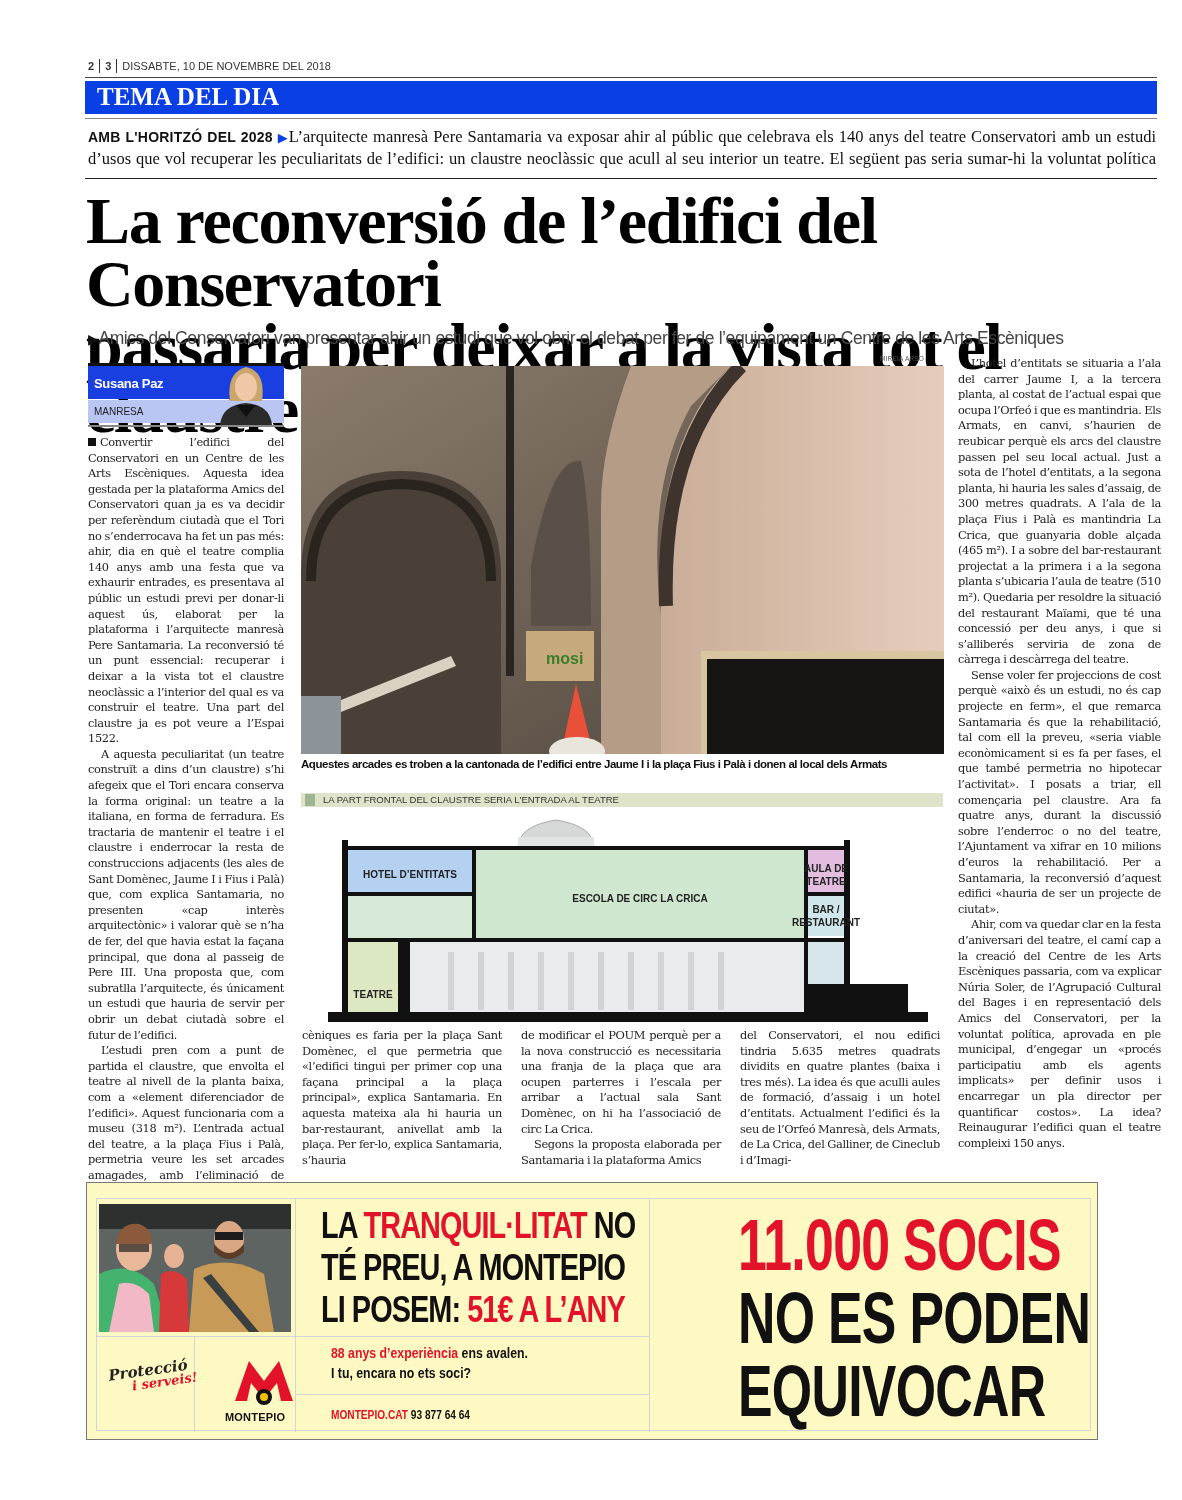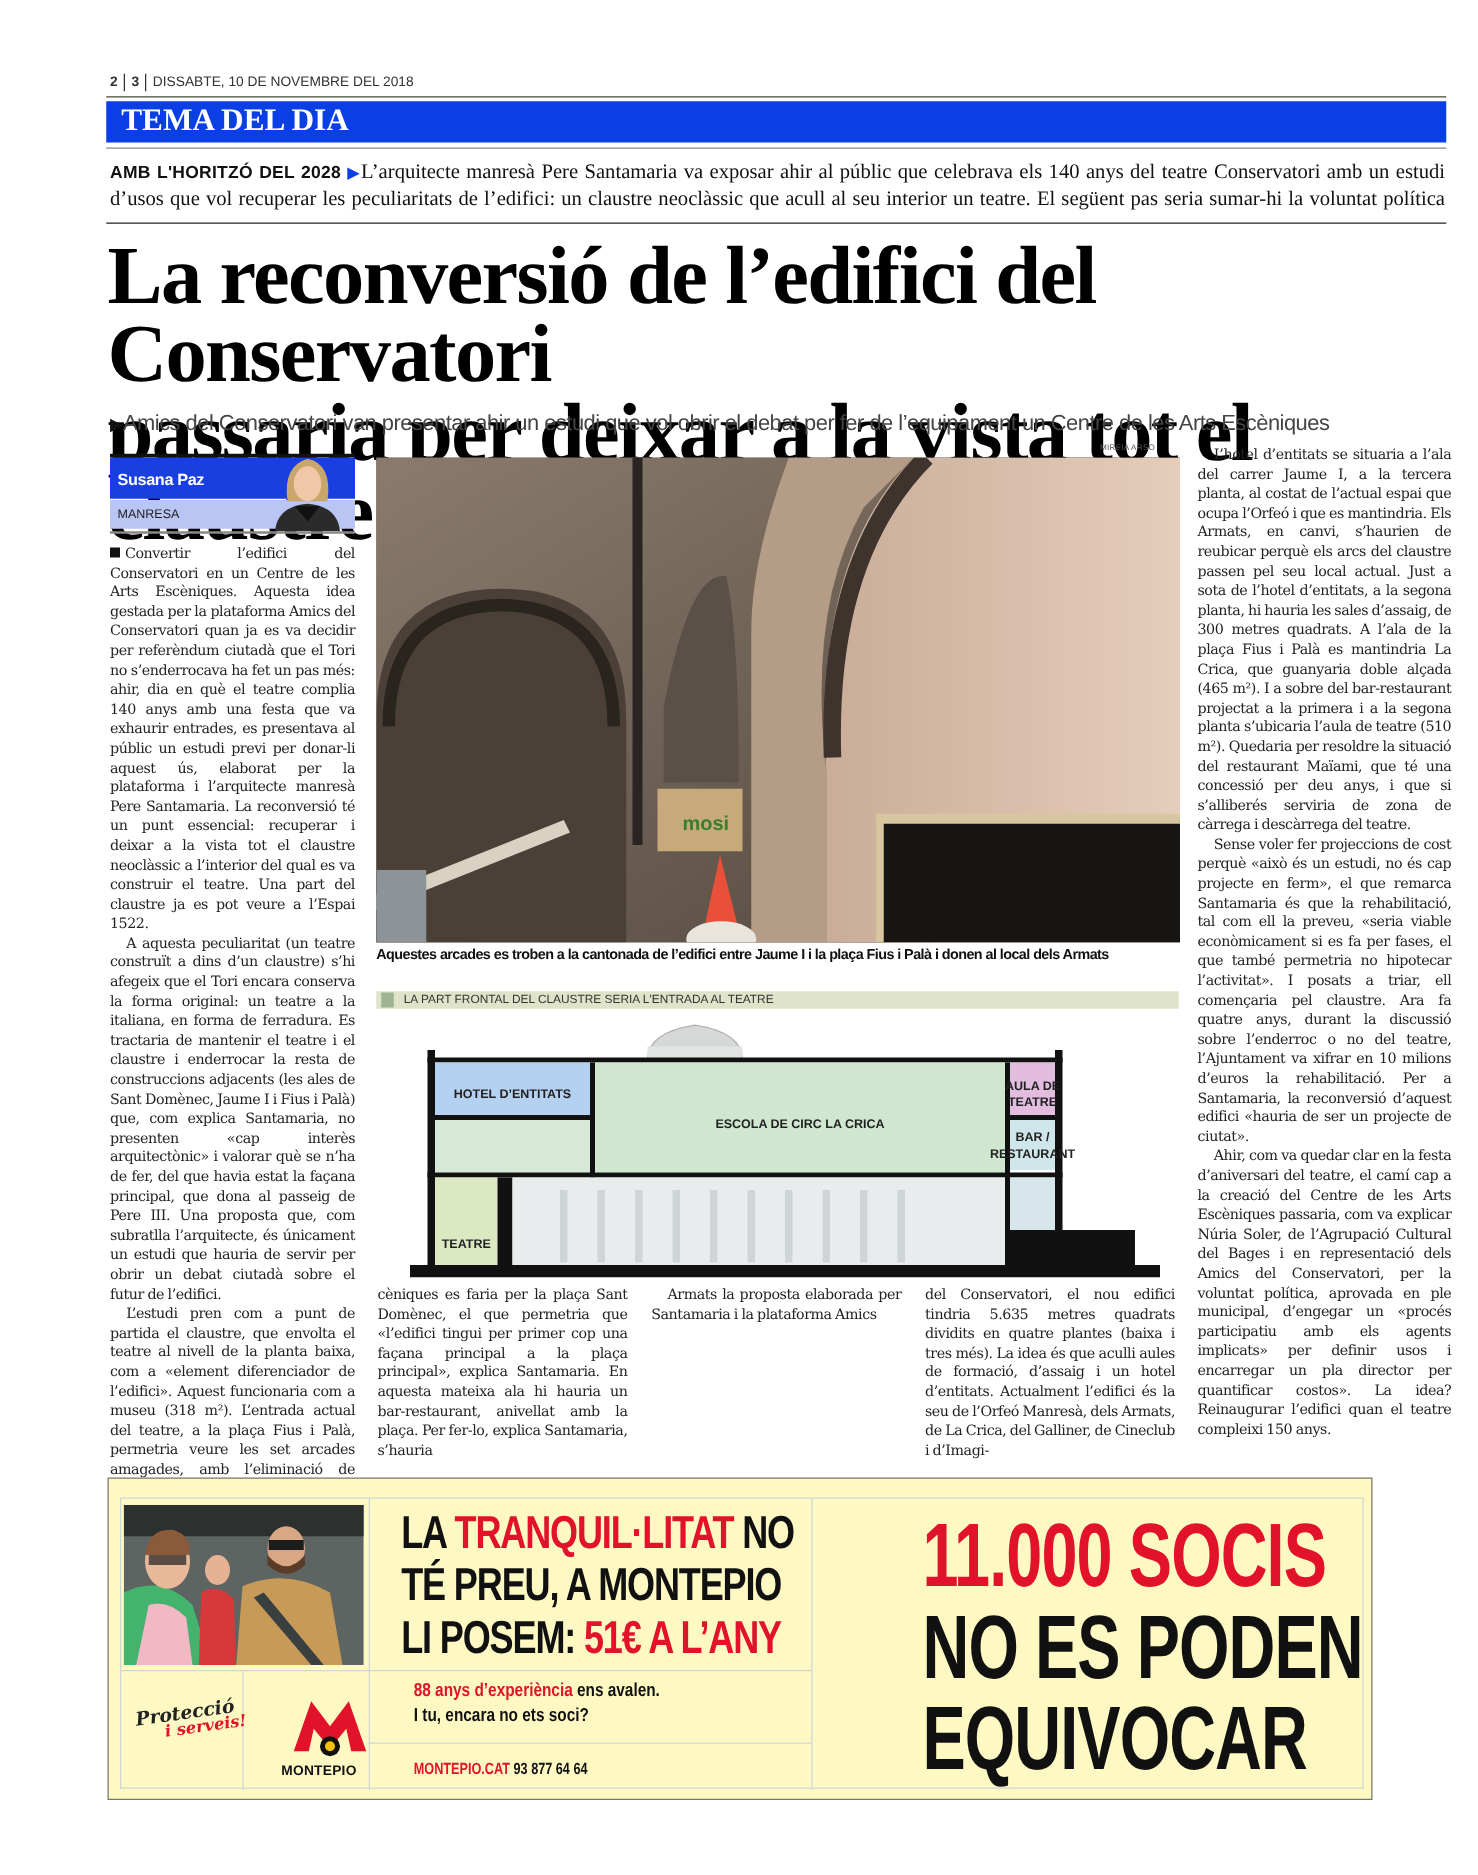--- a/index.html
+++ b/index.html
@@ -208,21 +208,22 @@
   <text x="508" y="73" text-anchor="middle">TEATRE</text>
   <text x="508" y="101" text-anchor="middle">BAR /</text>
   <text x="508" y="114" text-anchor="middle">RESTAURANT</text>
   <text x="55" y="186" text-anchor="middle">TEATRE</text>
 </svg>
 
 <div id="col2" class="col">
   <p class="first">cèniques es faria per la plaça Sant Domènec, el que permetria que «l’edifici tingui per primer cop una façana principal a la plaça principal», explica Santamaria. En aquesta mateixa ala hi hauria un bar-restaurant, anivellat amb la plaça. Per fer-lo, explica Santamaria, s’hauria</p>
 </div>
 <div id="col3" class="col">
-  <p>Armats la proposta elaborada per Santamaria i la plataforma Amics</p>
+  <p class="first">de modificar el POUM perquè per a la nova construcció es necessitaria una franja de la plaça que ara ocupen parterres i l’escala per arribar a l’actual sala Sant Domènec, on hi ha l’associació de circ La Crica.</p>
+  <p>Segons la proposta elaborada per Santamaria i la plataforma Amics</p>
 </div>
 <div id="col4" class="col">
   <p class="first">del Conservatori, el nou edifici tindria 5.635 metres quadrats dividits en quatre plantes (baixa i tres més). La idea és que aculli aules de formació, d’assaig i un hotel d’entitats. Actualment l’edifici és la seu de l’Orfeó Manresà, dels Armats, de La Crica, del Galliner, de Cineclub i d’Imagi-</p>
 </div>
 <div id="col5" class="col">
   <p>L’hotel d’entitats se situaria a l’ala del carrer Jaume I, a la tercera planta, al costat de l’actual espai que ocupa l’Orfeó i que es mantindria. Els Armats, en canvi, s’haurien de reubicar perquè els arcs del claustre passen pel seu local actual. Just a sota de l’hotel d’entitats, a la segona planta, hi hauria les sales d’assaig, de 300 metres quadrats. A l’ala de la plaça Fius i Palà es mantindria La Crica, que guanyaria doble alçada (465 m²). I a sobre del bar-restaurant projectat a la primera i a la segona planta s’ubicaria l’aula de teatre (510 m²). Quedaria per resoldre la situació del restaurant Maïami, que té una concessió per deu anys, i que si s’alliberés serviria de zona de càrrega i descàrrega del teatre.</p>
   <p>Sense voler fer projeccions de cost perquè «això és un estudi, no és cap projecte en ferm», el que remarca Santamaria és que la rehabilitació, tal com ell la preveu, «seria viable econòmicament si es fa per fases, el que també permetria no hipotecar l’activitat». I posats a triar, ell començaria pel claustre. Ara fa quatre anys, durant la discussió sobre l’enderroc o no del teatre, l’Ajuntament va xifrar en 10 milions d’euros la rehabilitació. Per a Santamaria, la reconversió d’aquest edifici «hauria de ser un projecte de ciutat».</p>
   <p>Ahir, com va quedar clar en la festa d’aniversari del teatre, el camí cap a la creació del Centre de les Arts Escèniques passaria, com va explicar Núria Soler, de l’Agrupació Cultural del Bages i en representació dels Amics del Conservatori, per la voluntat política, aprovada en ple municipal, d’engegar un «procés participatiu amb els agents implicats» per definir usos i encarregar un pla director per quantificar costos». La idea? Reinaugurar l’edifici quan el teatre compleixi 150 anys.</p>
 </div>
 

